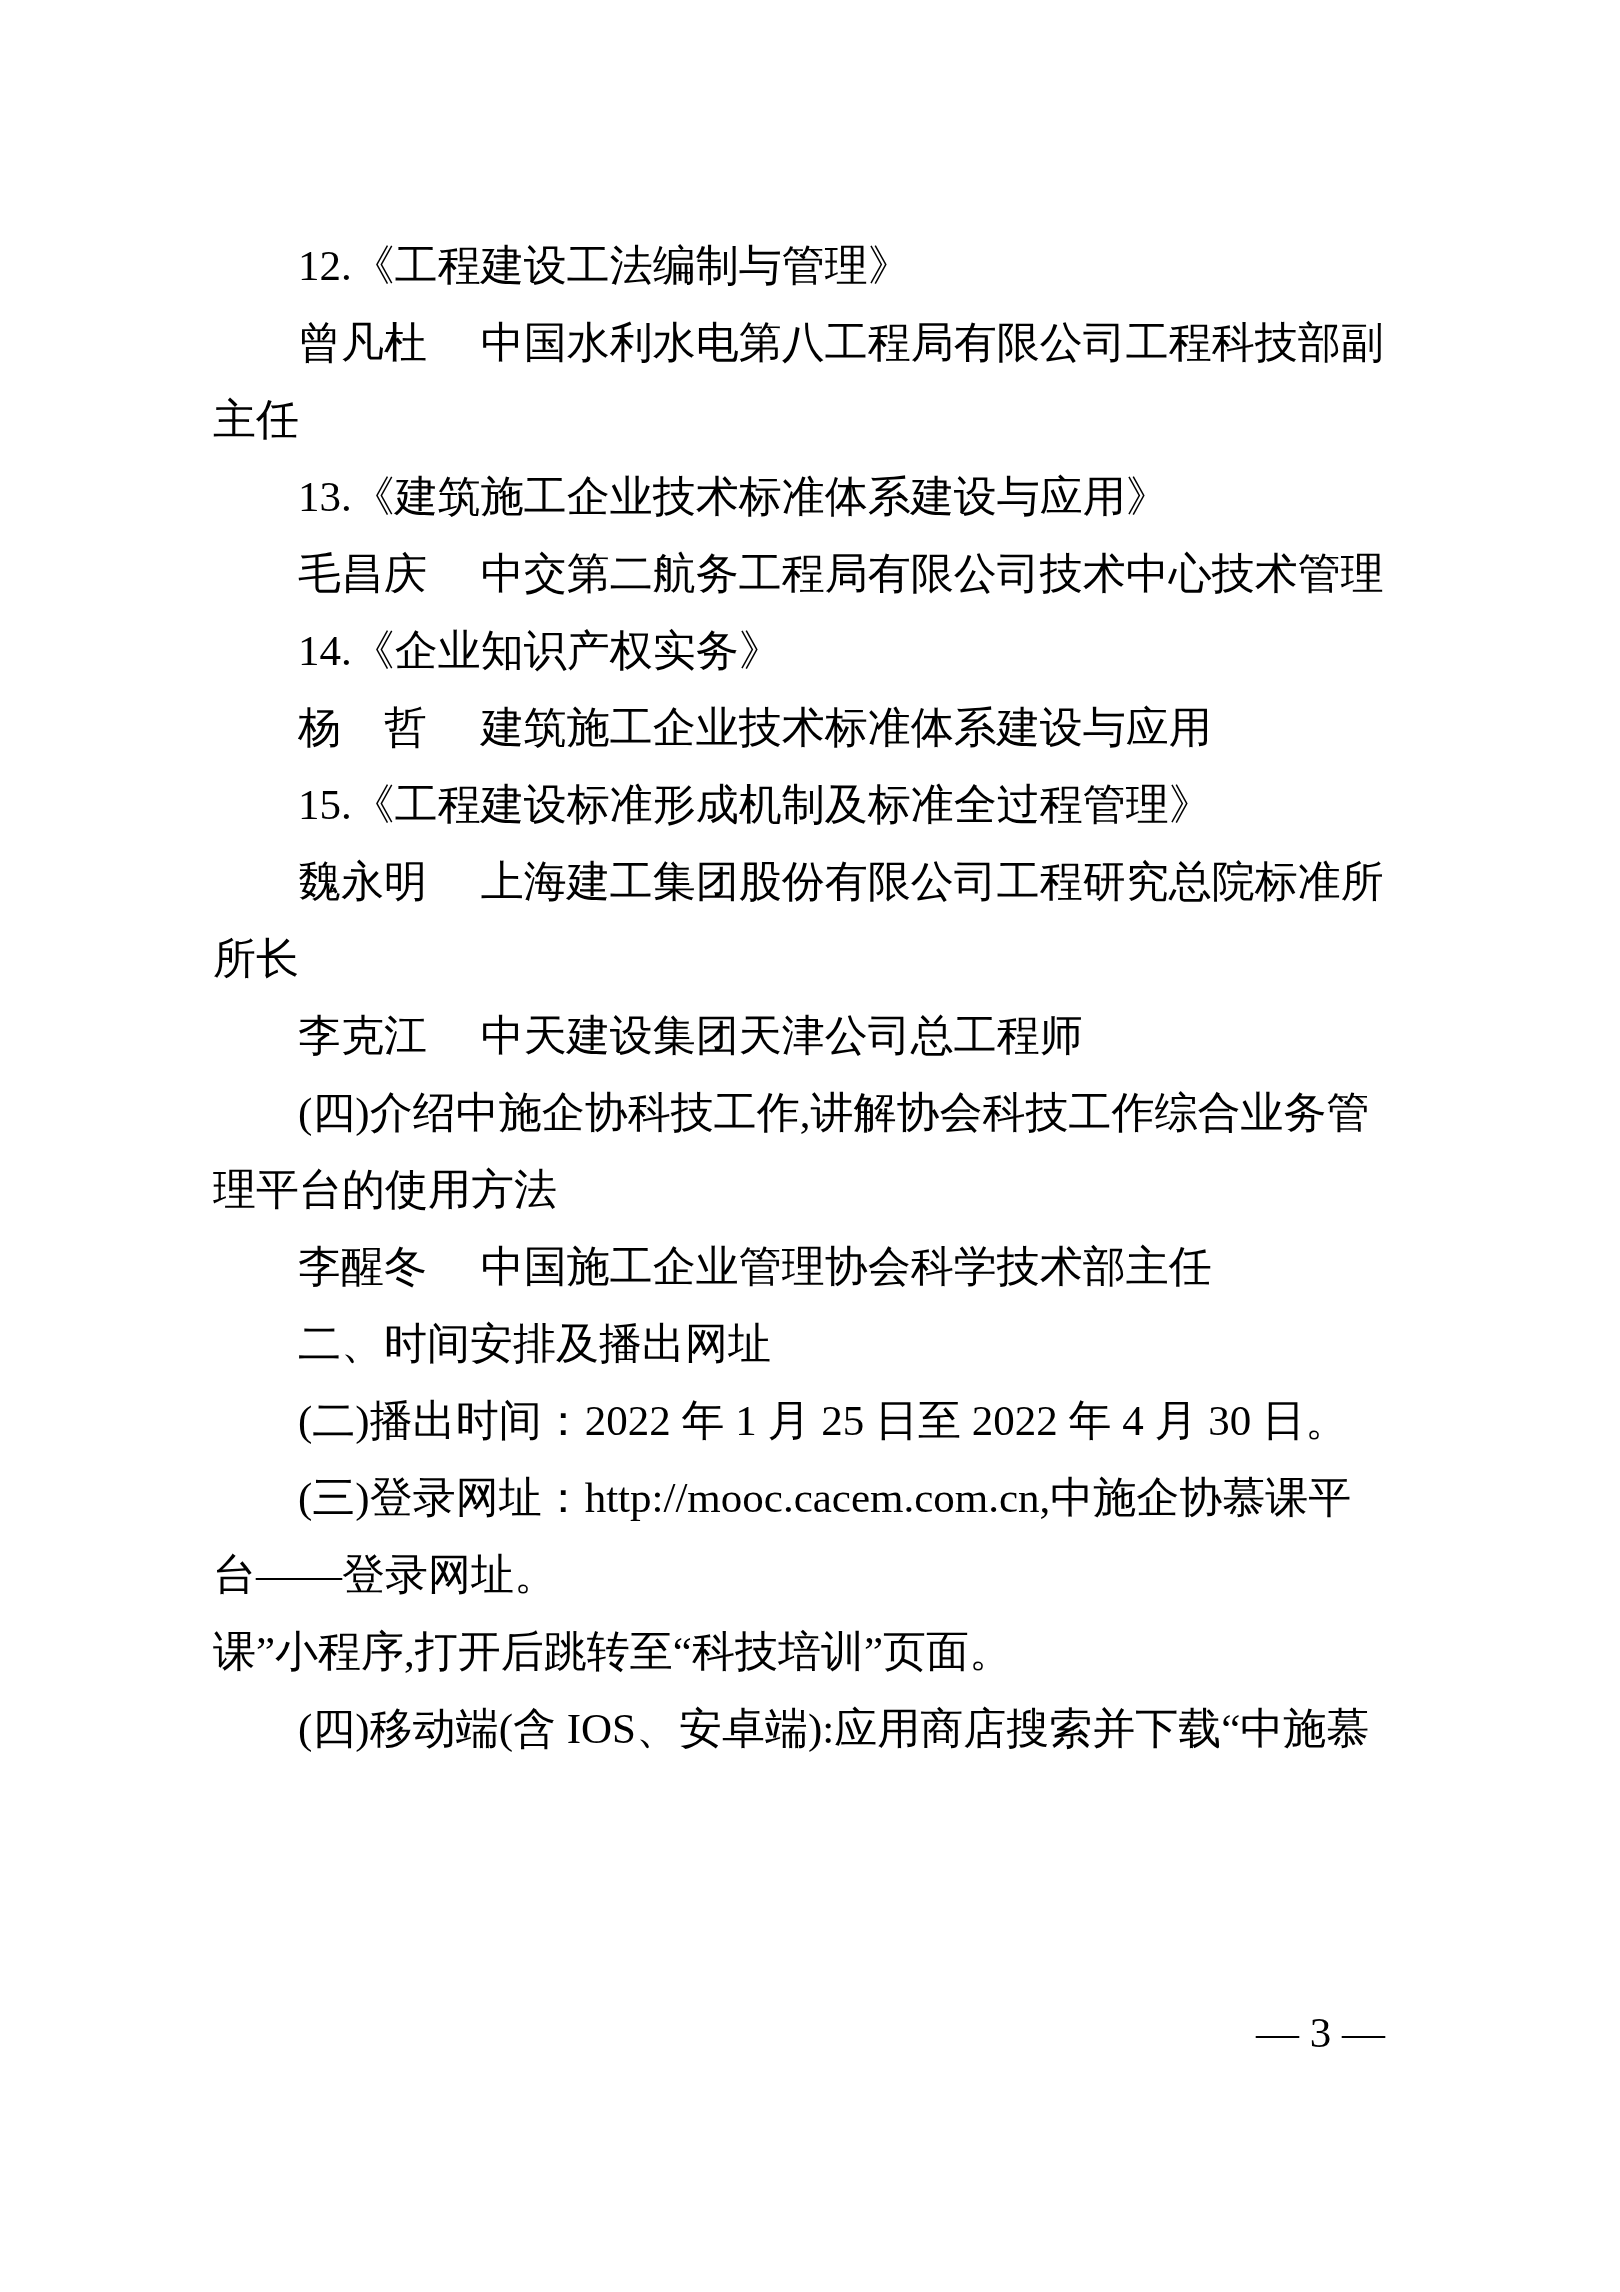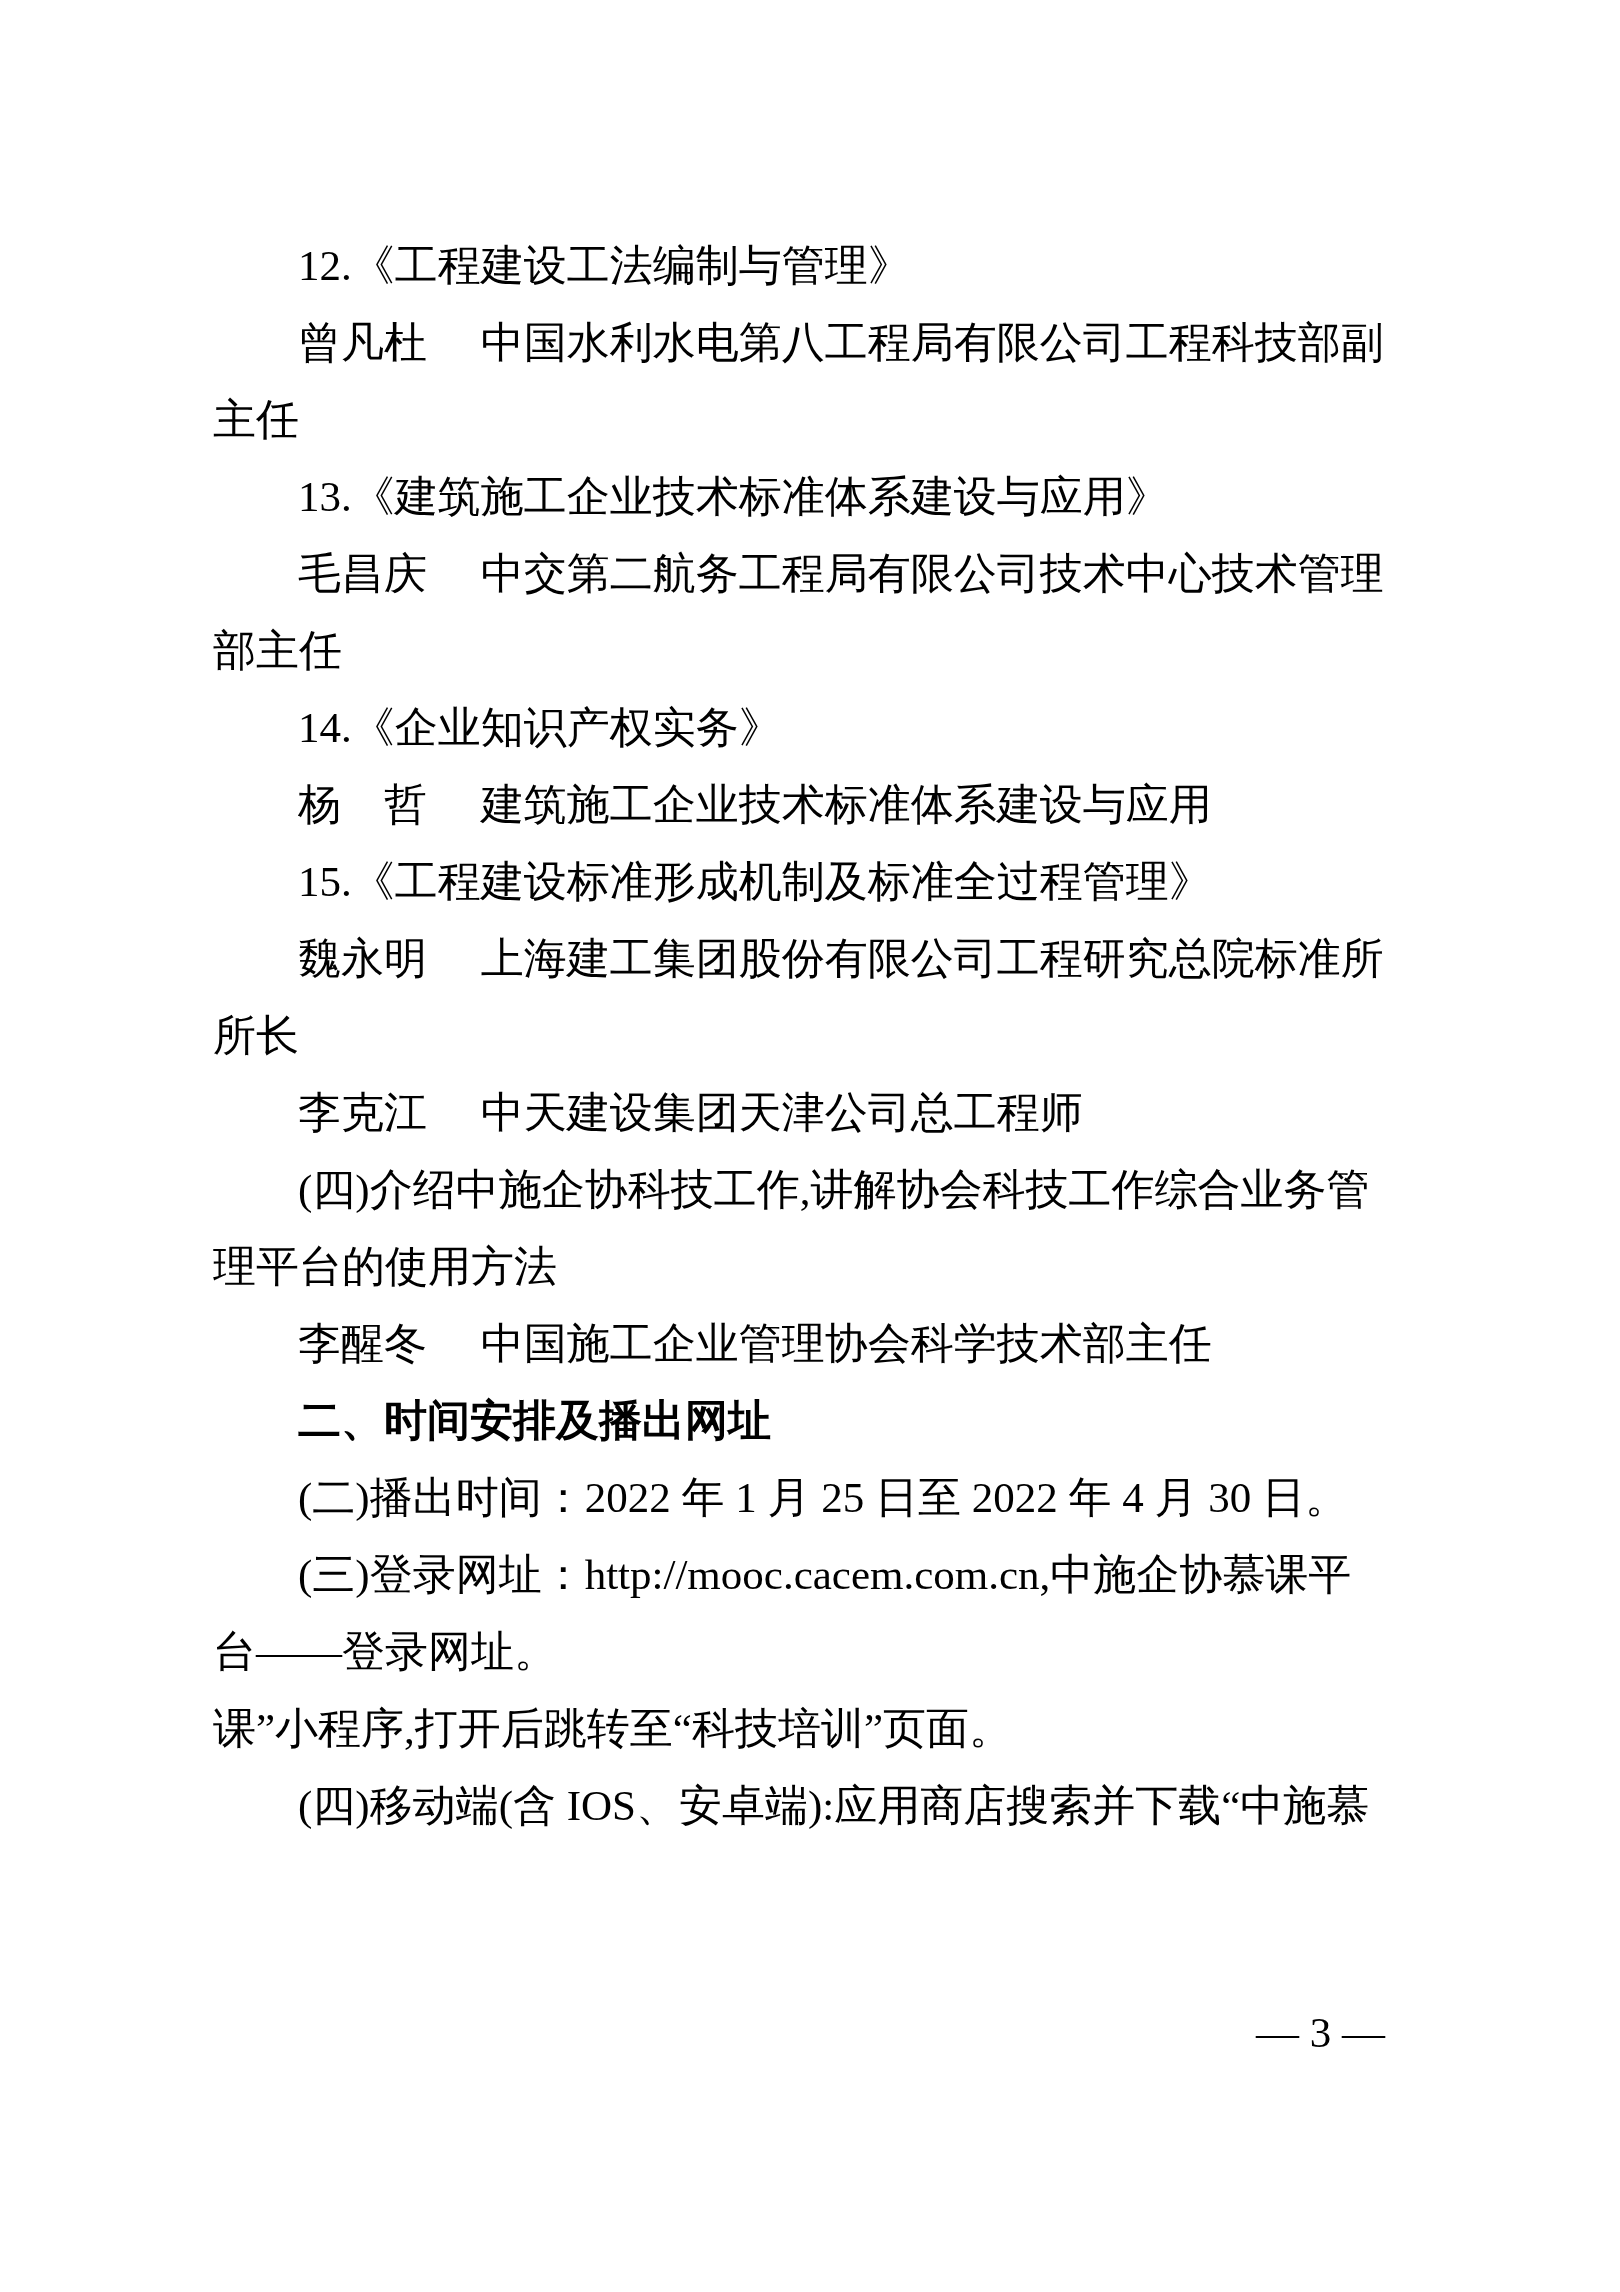--- a/index.html
+++ b/index.html
@@ -27,21 +27,21 @@
     line-height: 77px;
     font-size: 43px;
     white-space: nowrap;
     letter-spacing: 0;
   }
   .ind {
     text-indent: 85px;
   }
   .heading {
     font-family: "Liberation Sans", "DejaVu Sans", sans-serif;
-    font-weight: bold;
+    font-weight: normal;
   }
   .page-number {
     position: absolute;
     top: 2011px;
     right: 235px;
     font-size: 43px;
     line-height: 43px;
     font-family: "Liberation Serif", "DejaVu Serif", serif;
     white-space: nowrap;
   }
@@ -49,21 +49,20 @@
 </head>
 <body>
 
 <div class="page">
   <div class="content">
     <div class="line ind">12.《工程建设工法编制与管理》</div>
     <div class="line ind">曾凡杜　 中国水利水电第八工程局有限公司工程科技部副</div>
     <div class="line">主任</div>
     <div class="line ind">13.《建筑施工企业技术标准体系建设与应用》</div>
     <div class="line ind">毛昌庆　 中交第二航务工程局有限公司技术中心技术管理</div>
-    <div class="line">部主任</div>
     <div class="line ind">14.《企业知识产权实务》</div>
     <div class="line ind">杨　哲　 建筑施工企业技术标准体系建设与应用</div>
     <div class="line ind">15.《工程建设标准形成机制及标准全过程管理》</div>
     <div class="line ind">魏永明　 上海建工集团股份有限公司工程研究总院标准所</div>
     <div class="line">所长</div>
     <div class="line ind">李克江　 中天建设集团天津公司总工程师</div>
     <div class="line ind">(四)介绍中施企协科技工作,讲解协会科技工作综合业务管</div>
     <div class="line">理平台的使用方法</div>
     <div class="line ind">李醒冬　 中国施工企业管理协会科学技术部主任</div>
     <div class="line ind heading">二、时间安排及播出网址</div>

